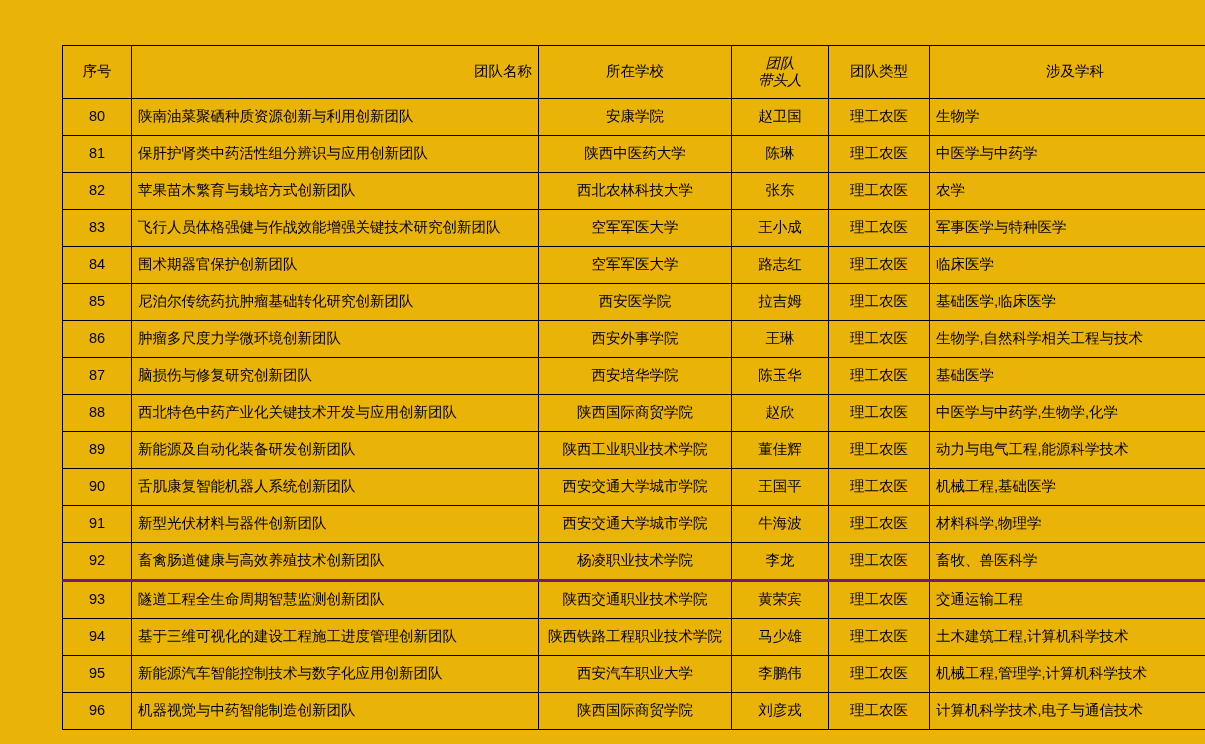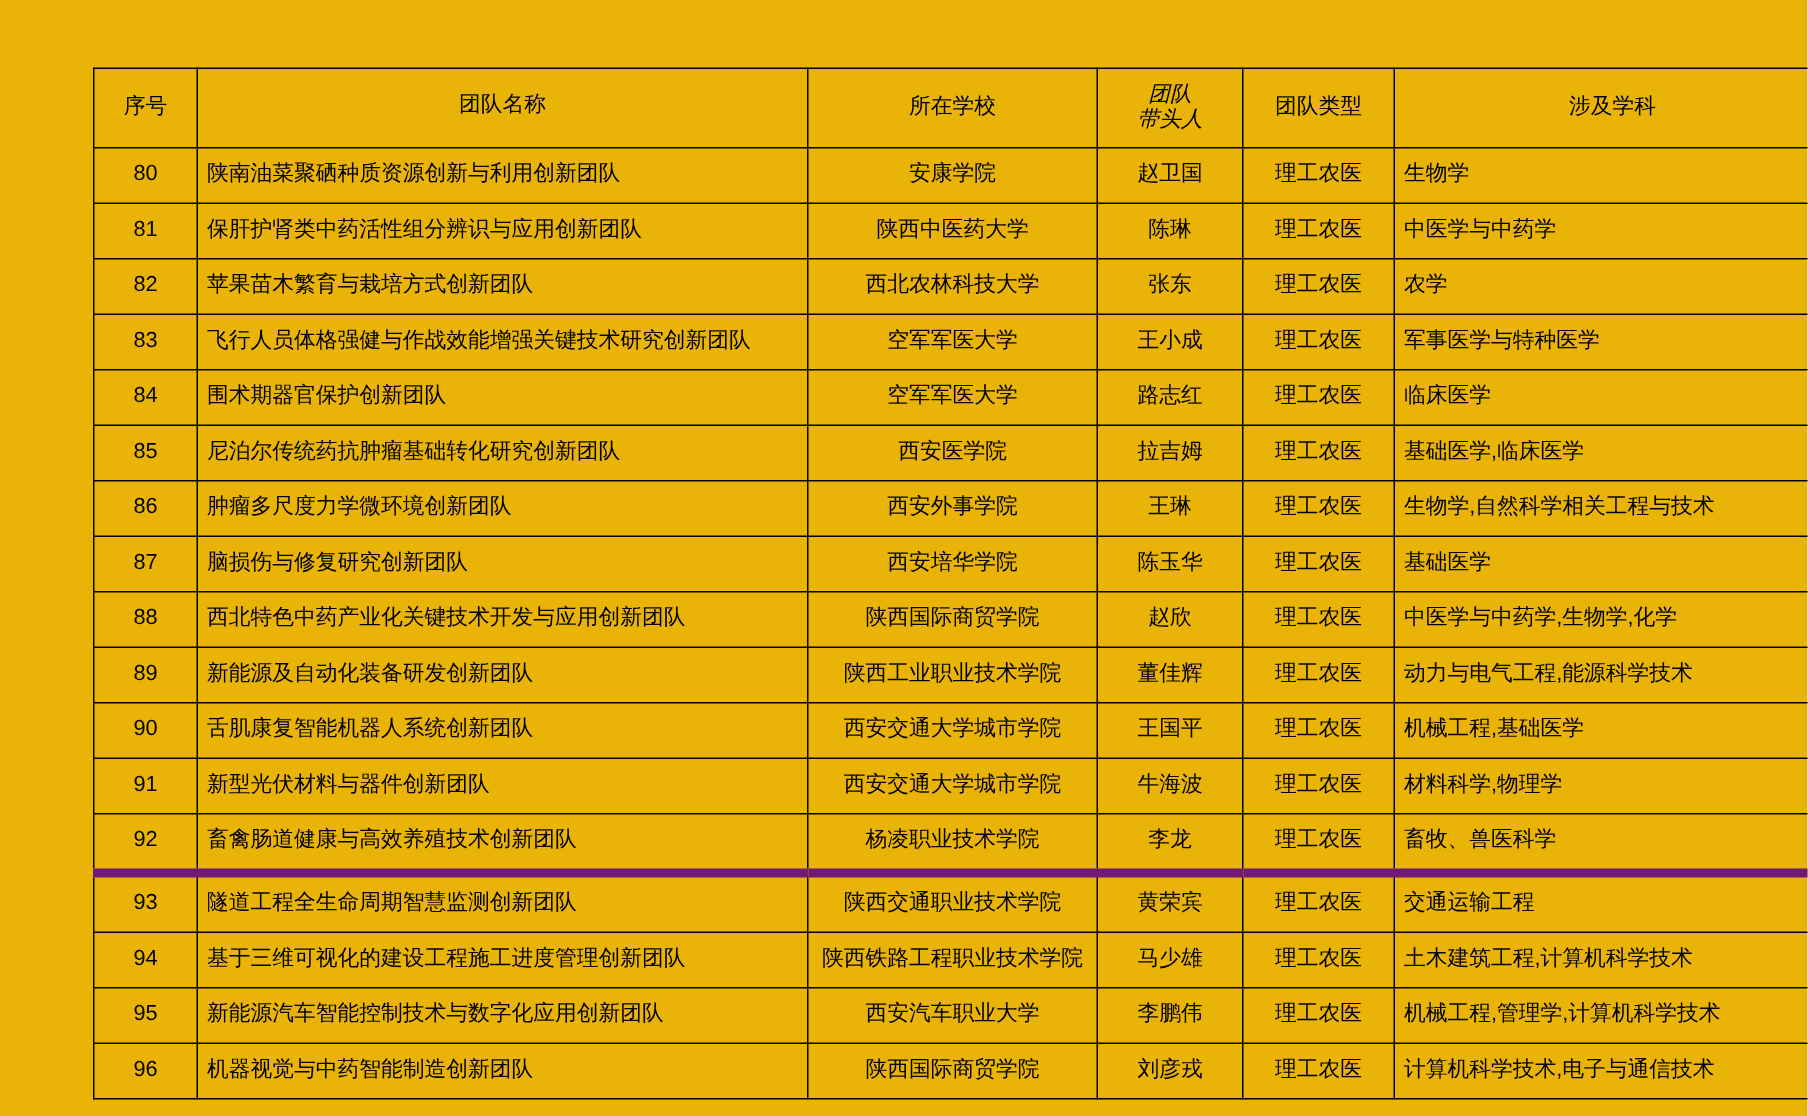--- a/index.html
+++ b/index.html
@@ -55,33 +55,33 @@
     height: 36px;
   }
   .col-seq   { width: 56px;  text-align: center; }
   .col-name  { width: 394px; text-align: left; padding-left: 12px; }
   .col-school{ width: 180px; text-align: center; }
   .col-leader{ width: 84px;  text-align: center; }
   .col-type  { width: 88px;  text-align: center; margin-left: 36px; }
   .col-subj  { width: 278px; text-align: left; padding-left: 10px; }
 
   tr.highlight-row td {
-    border-bottom: 6px solid #701a75;
+    border-bottom: 3px solid #701a75;
   }
 </style>
 </head>
 <body>
 
 <div class="page">
   <div class="table-wrap">
     <table class="team-table">
       <thead>
         <tr>
           <th class="col-seq">序号</th>
-          <th class="col-name" style="text-align:center;font-family:Liberation Mono, monospace;">团队名称</th>
+          <th class="col-name" style="text-align:right;">团队名称</th>
           <th class="col-school">所在学校</th>
           <th class="col-leader">
             <span class="hdr-two-line">团队</span>
             <span class="hdr-two-line">带头人</span>
           </th>
           <th class="col-type">团队类型</th>
           <th class="col-subj" style="text-align:center;">涉及学科</th>
         </tr>
       </thead>
       <tbody id="table-body">

